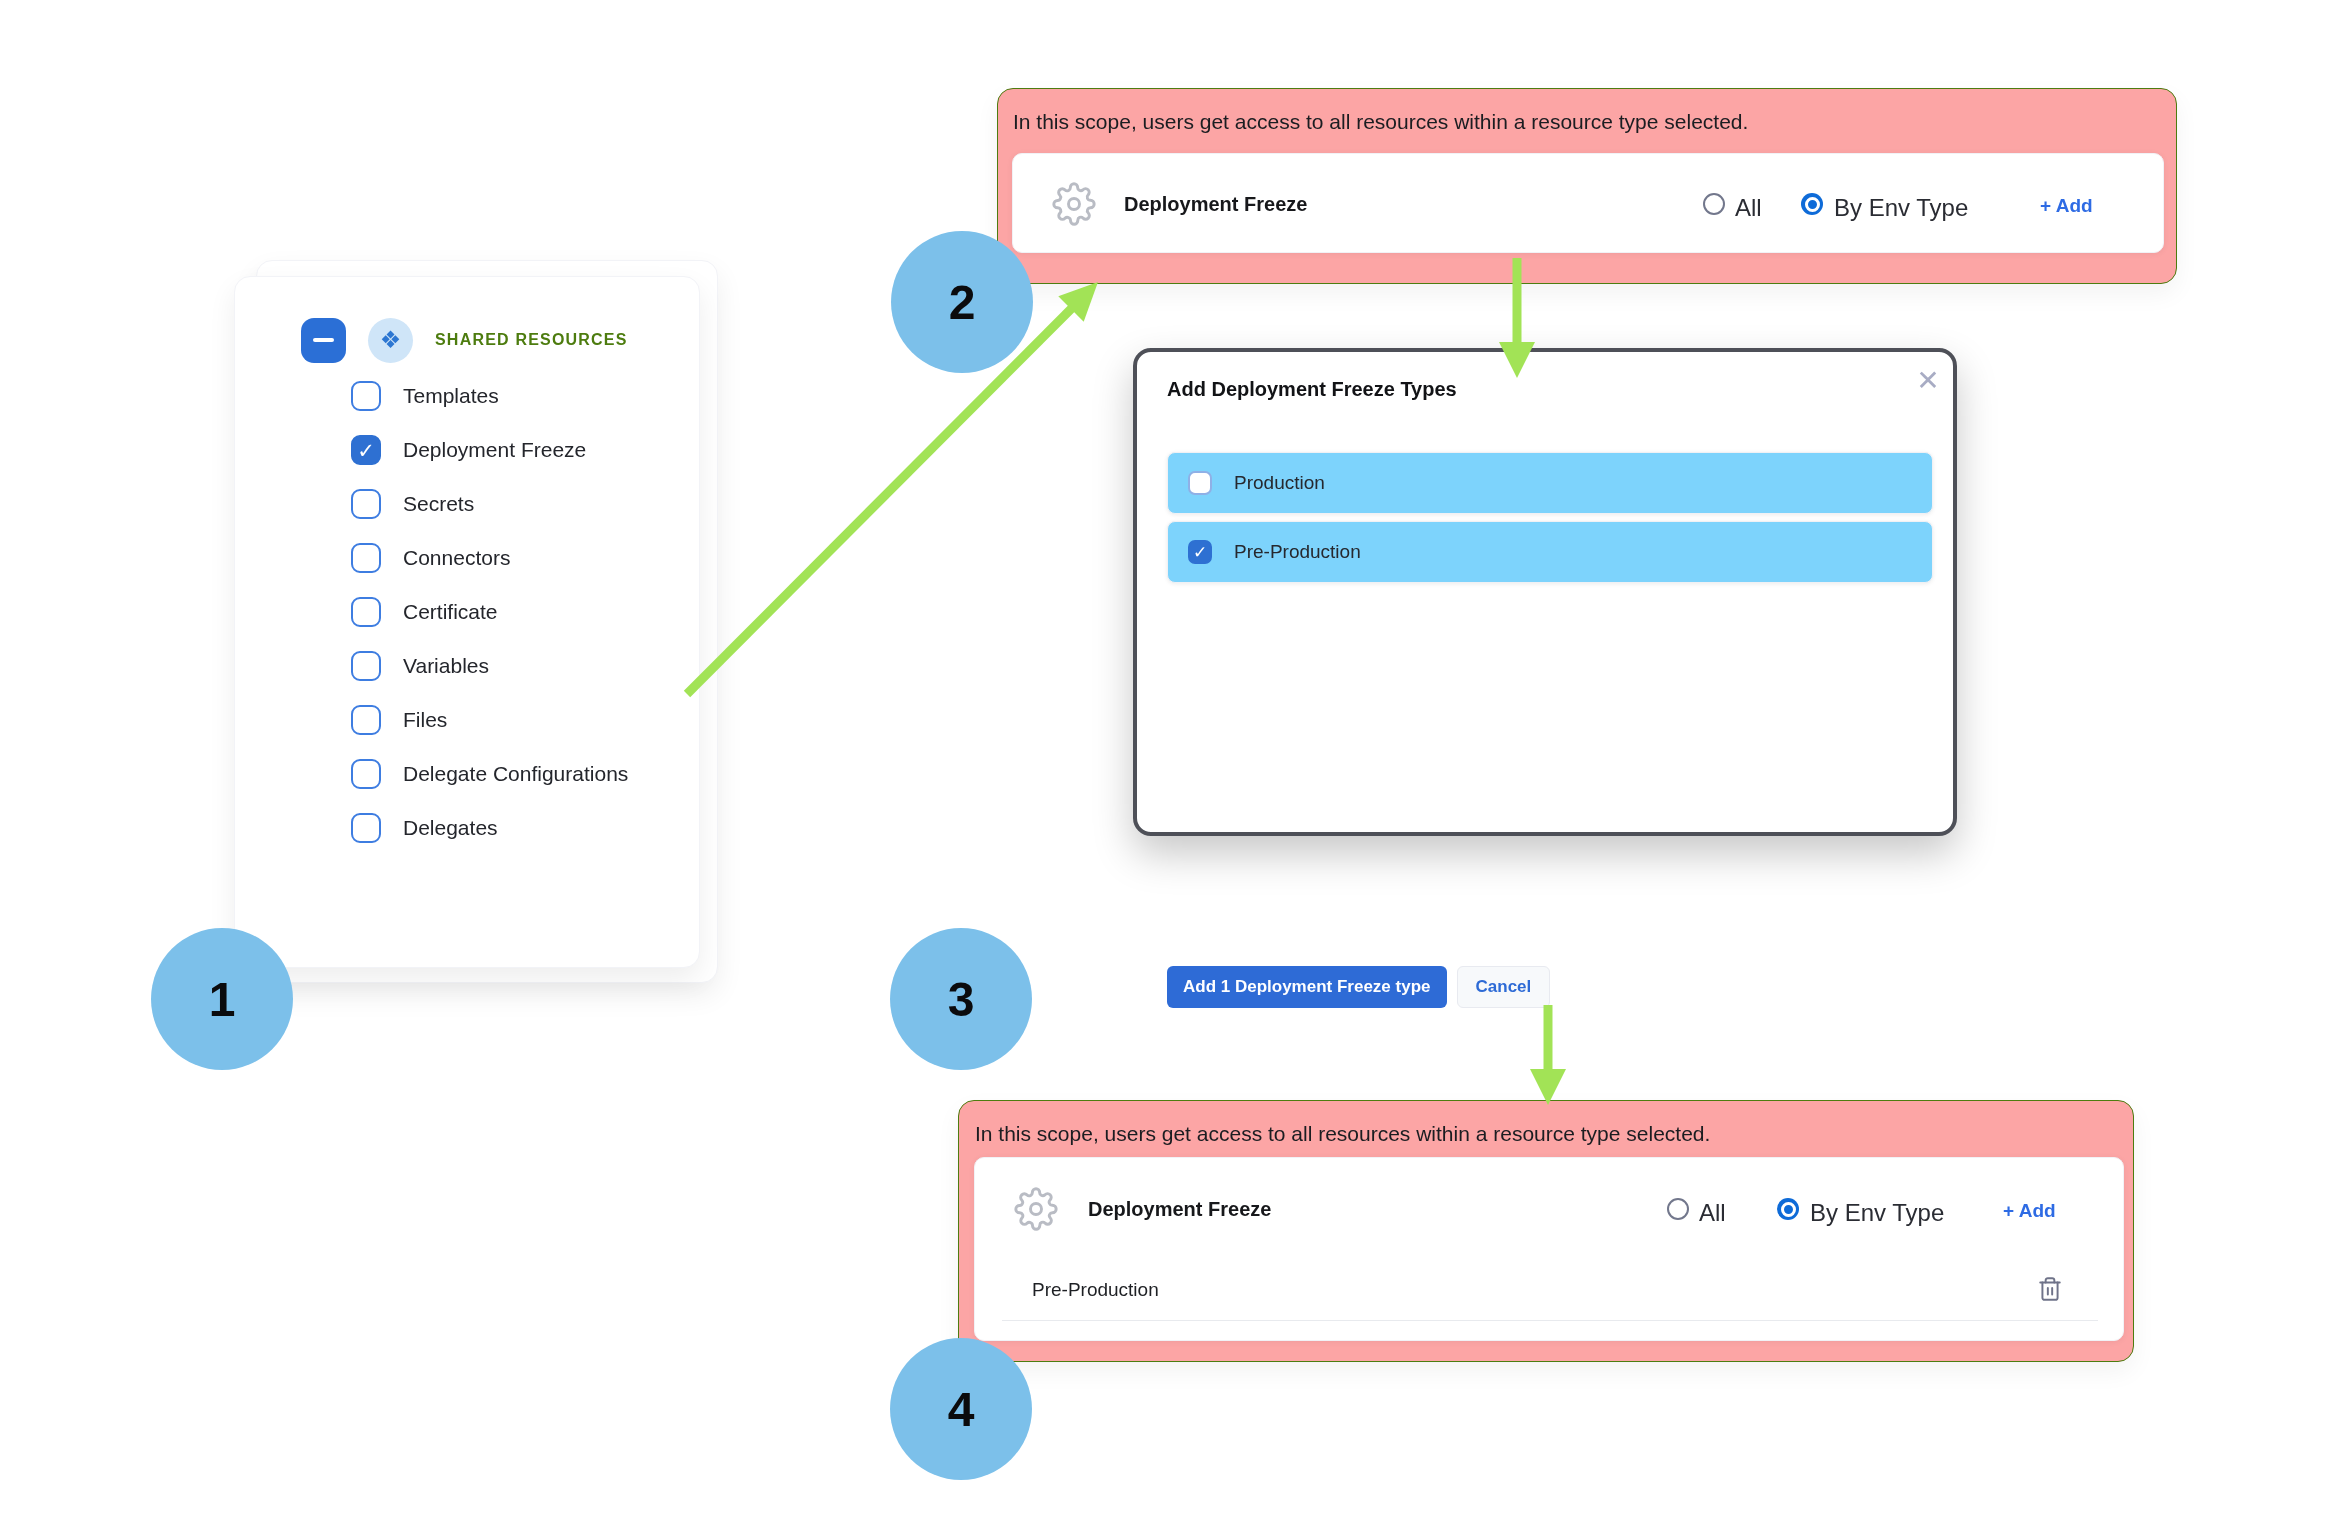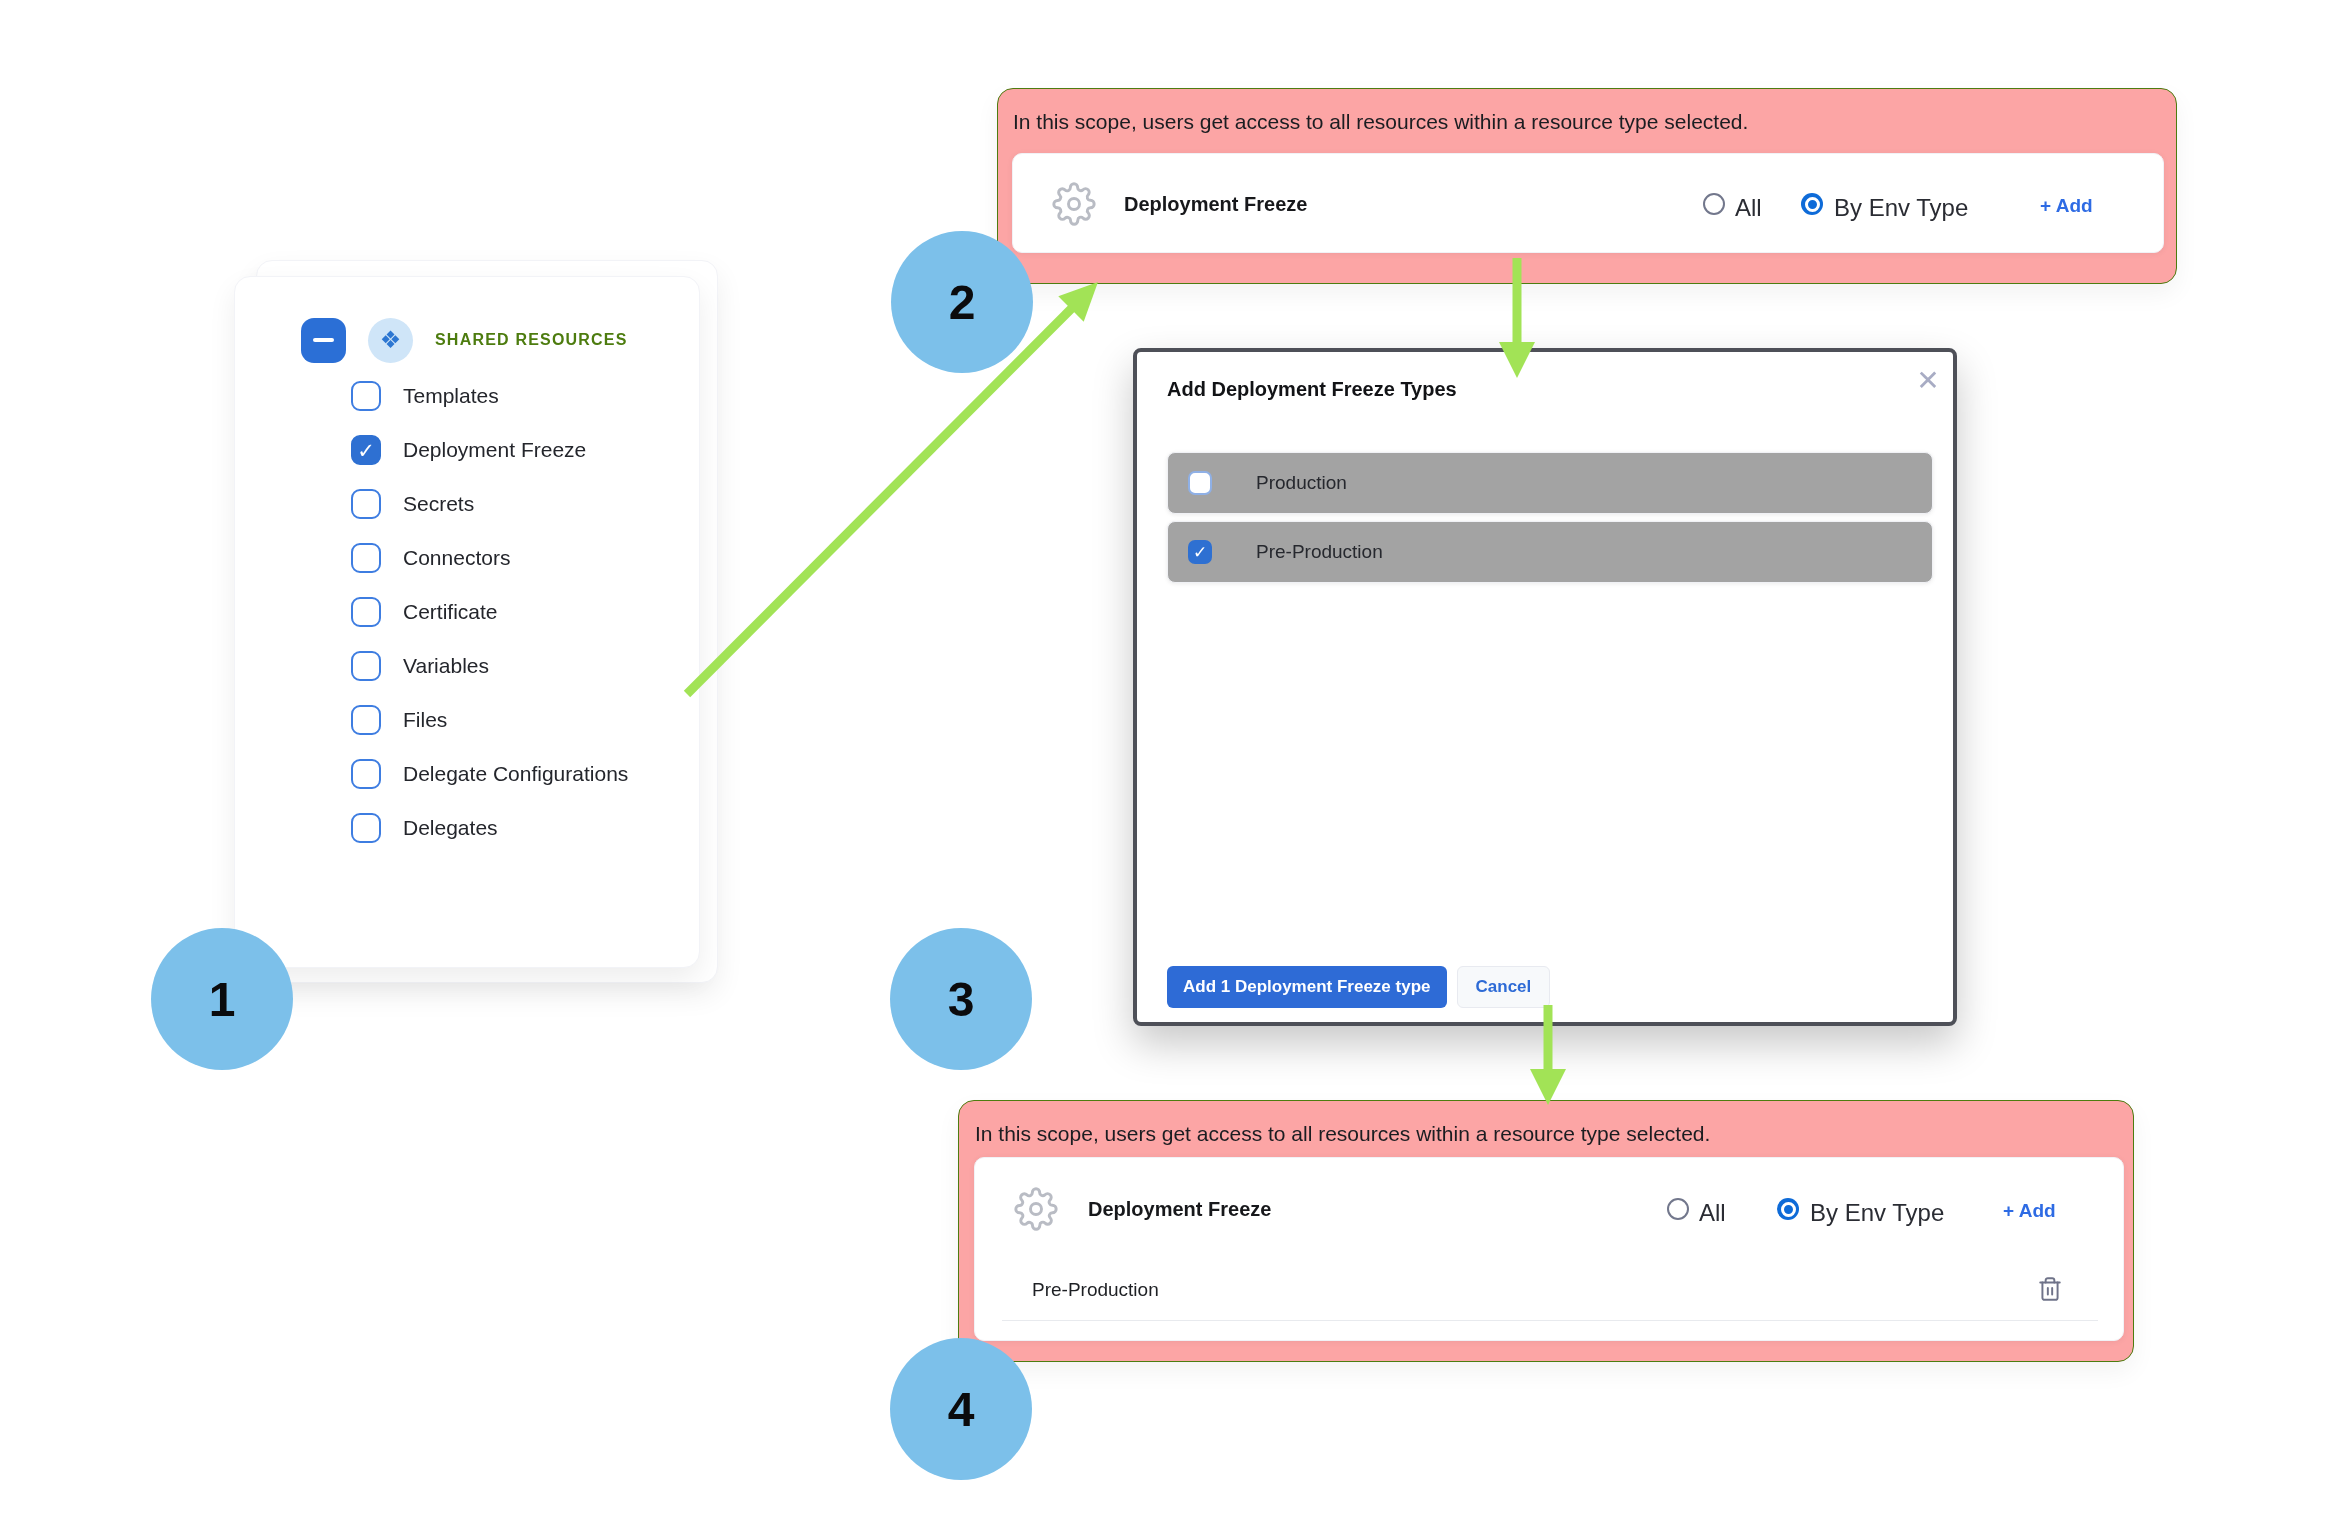--- a/index.html
+++ b/index.html
@@ -37,27 +37,27 @@
   .gear { position:absolute; }
   .row-title { position:absolute; font-size:20px; font-weight:700; color:#17181b; }
   .radio { position:absolute; width:22px; height:22px; border-radius:50%; cursor:pointer; }
   .radio.off { border:2px solid #72778c; background:#ffffff; }
   .radio.on  { background:#0e6bd8; display:flex; align-items:center; justify-content:center; }
   .radio.on::after { content:""; width:9px; height:9px; border:3px solid #ffffff; background:#0e6bd8; border-radius:50%; }
   .radio-label { position:absolute; font-size:24px; color:#2a2c33; }
   .add-link { position:absolute; font-size:19px; font-weight:700; color:#2e6be4; cursor:pointer; text-decoration:none; }
 
   
-  .modal { position:absolute; left:1133px; top:348px; width:824px; height:678px; background:#ffffff;
-           border:4px solid #4e5058; border-radius:8px; box-shadow:0 18px 40px rgba(0,0,0,.22); z-index:30; }
+  .modal { position:absolute; left:1133px; top:348px; width:824px; height:488px; background:#ffffff;
+           border:4px solid #4e5058; border-radius:18px; box-shadow:0 18px 40px rgba(0,0,0,.22); z-index:30; }
   .modal-title { position:absolute; left:30px; top:26px; font-size:20px; font-weight:700; color:#121316; }
   .modal-close { position:absolute; left:775px; top:12px; width:32px; height:32px; font-size:28px; font-weight:300;
                  color:#a8acc4; display:flex; align-items:center; justify-content:center; cursor:pointer; }
-  .opt-row { position:absolute; left:30px; width:766px; height:62px; background:#a3a3a3; border:1px solid #f0f1f5;
-             border-radius:8px; box-shadow:0 1px 4px rgba(0,0,0,.08); display:flex; align-items:center; cursor:pointer;gap:22px; }
+  .opt-row { position:absolute; left:30px; width:766px; height:62px; background:#7dd3fc; border:1px solid #f0f1f5;
+             border-radius:8px; box-shadow:0 1px 4px rgba(0,0,0,.08); display:flex; align-items:center; cursor:pointer; }
   .opt-cb { width:24px; height:24px; margin-left:20px; border:2px solid #8fb0e6; border-radius:7px; background:#ffffff;
             display:flex; align-items:center; justify-content:center; flex:0 0 auto; }
   .opt-cb.checked { background:#2e70d2; border-color:#2e70d2; }
   .opt-cb.checked::after { content:"✓"; color:#ffffff; font-size:17px; font-weight:bold; line-height:1; }
   .opt-label { margin-left:22px; font-size:19px; color:#26282e; }
   .modal-footer { position:absolute; left:30px; top:614px; display:flex; gap:10px; }
   .btn-primary { height:42px; padding:4px 16px; background:#2e6bd6; border:none; border-radius:6px;
                  color:#ffffff; font-size:17px; font-weight:700; font-family:inherit; cursor:pointer; }
   .btn-cancel  { height:42px; padding:0 18px; background:#f7f9fb; border:1px solid #e8eaf0; border-radius:6px;
                  color:#2e6bd6; font-size:17px; font-weight:600; font-family:inherit; cursor:pointer; }

